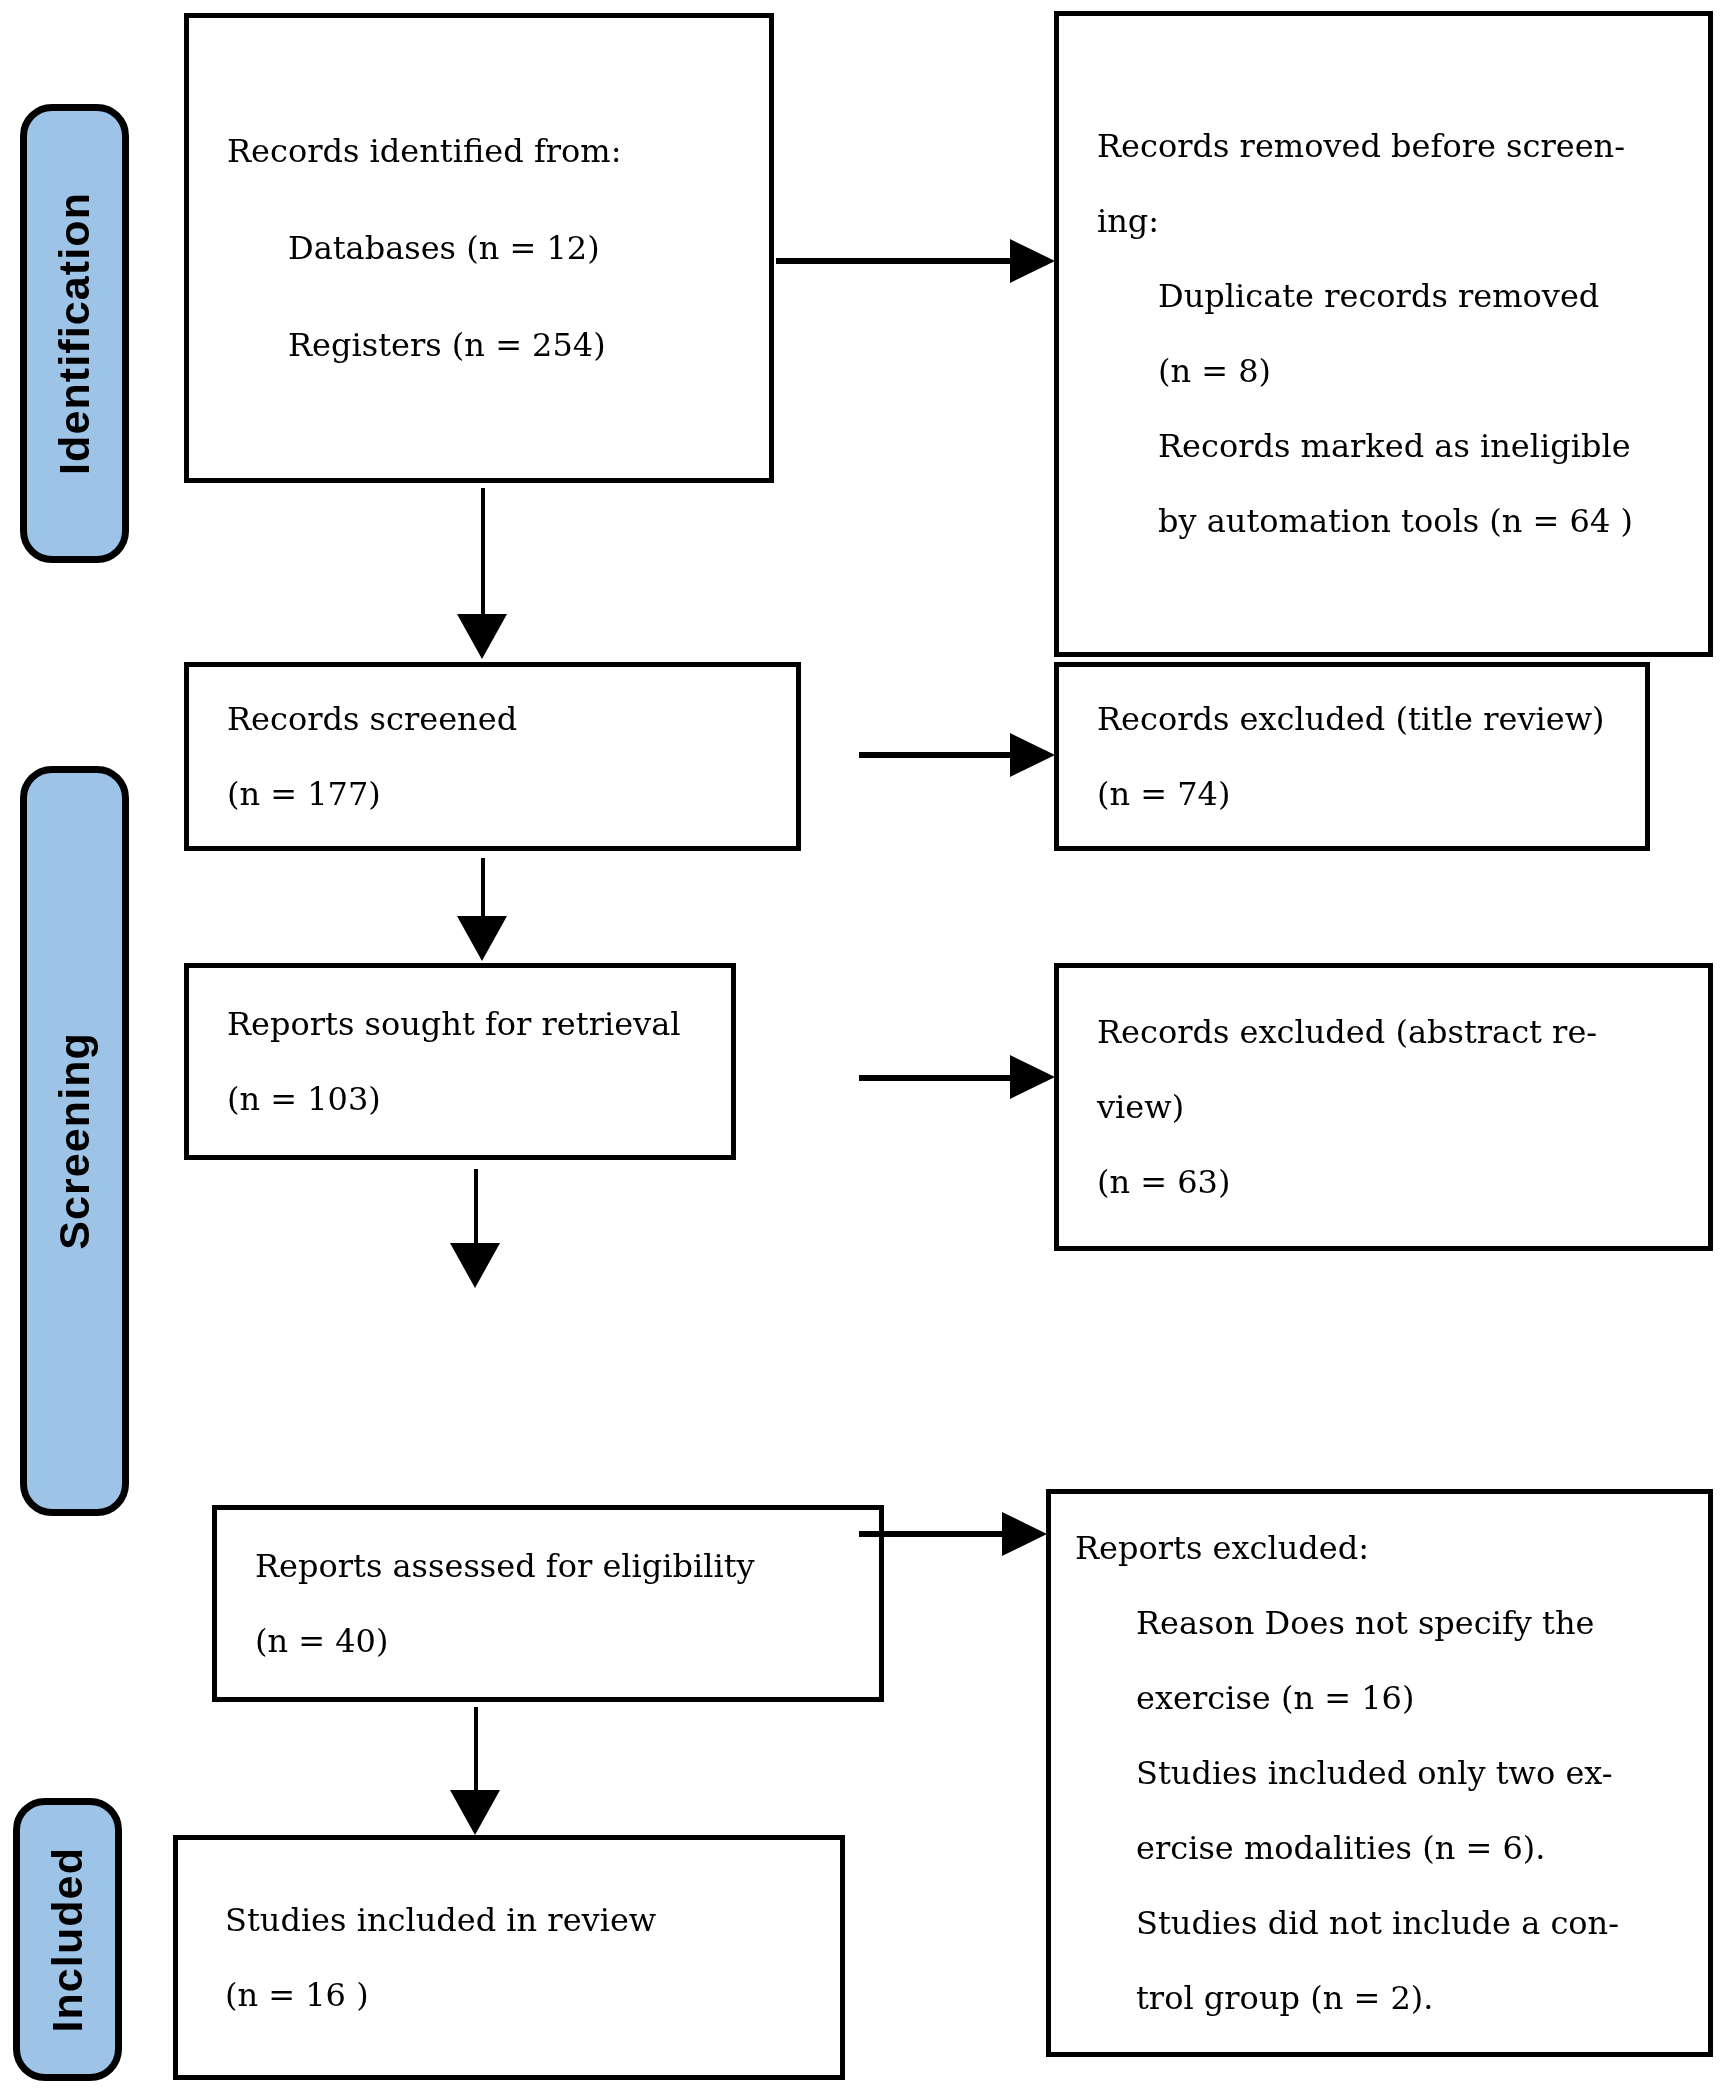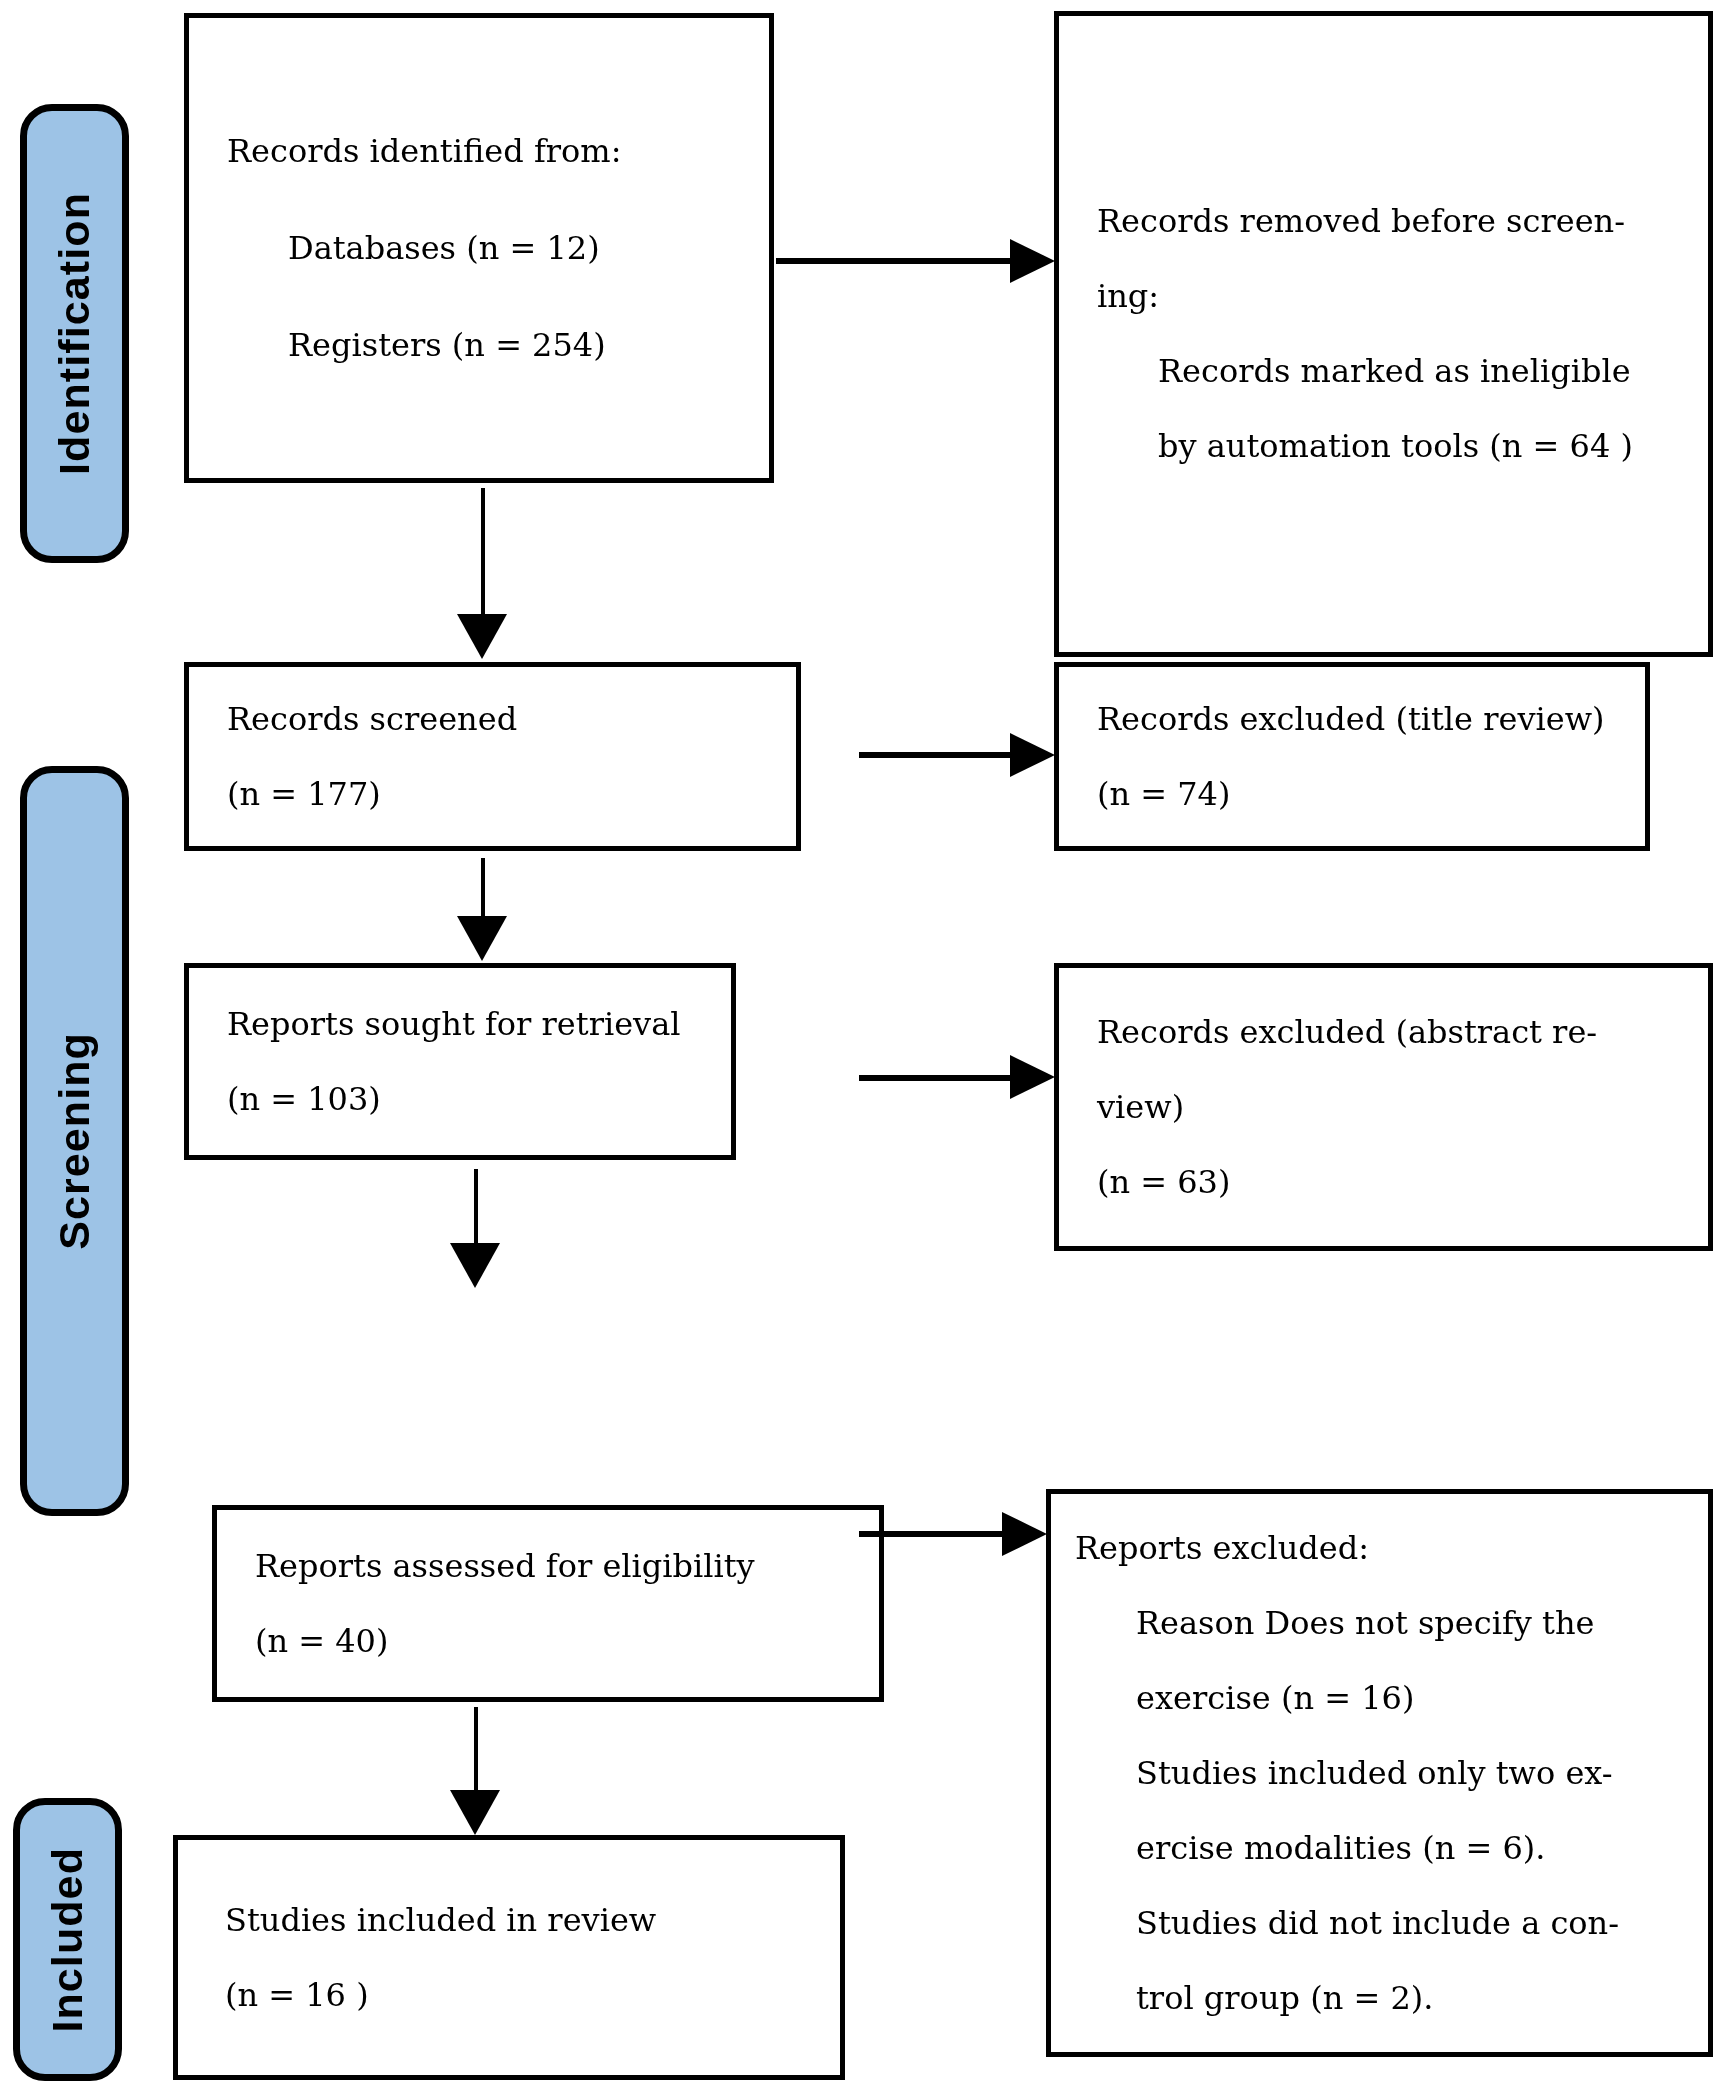--- a/index.html
+++ b/index.html
@@ -82,20 +82,22 @@
 
   <div class="box" style="left:184px;top:13.3px;width:590px;height:470px;gap:22px;">
     <div class="line">Records identified from:</div>
     <div class="line indent">Databases (n = 12)</div>
     <div class="line indent">Registers (n = 254)</div>
   </div>
 
   <div class="box" style="left:1054px;top:10.7px;width:659px;height:646px;">
     <div class="line">Records removed before screen-
 ing:</div>
+    <div class="line indent">Duplicate records removed
+(n = 8)</div>
     <div class="line indent">Records marked as ineligible
 by automation tools (n = 64 )</div>
   </div>
 
   <div class="arrow-part hstem" style="left:776px;top:258px;width:237px;"></div>
   <div class="arrow-part hhead" style="left:1010px;top:239px;"></div>
 
   <div class="arrow-part vstem" style="left:481px;top:488px;height:128px;"></div>
   <div class="arrow-part vhead" style="left:457px;top:614px;"></div>
 

